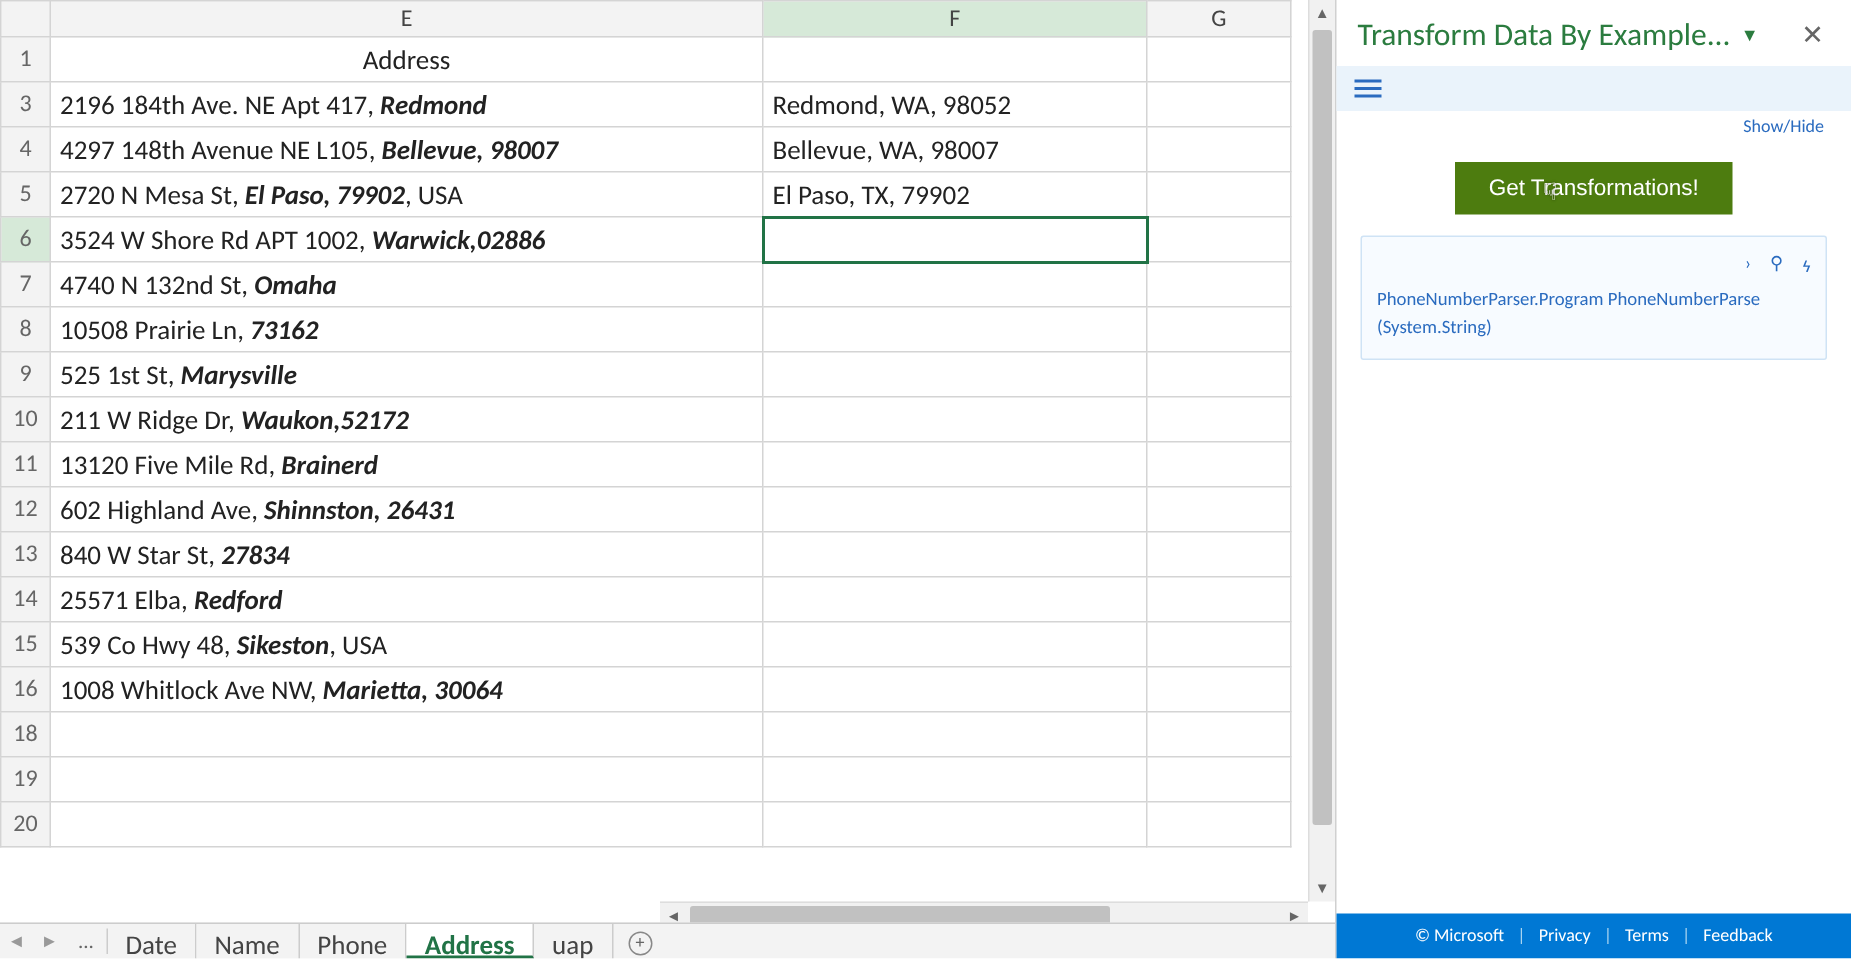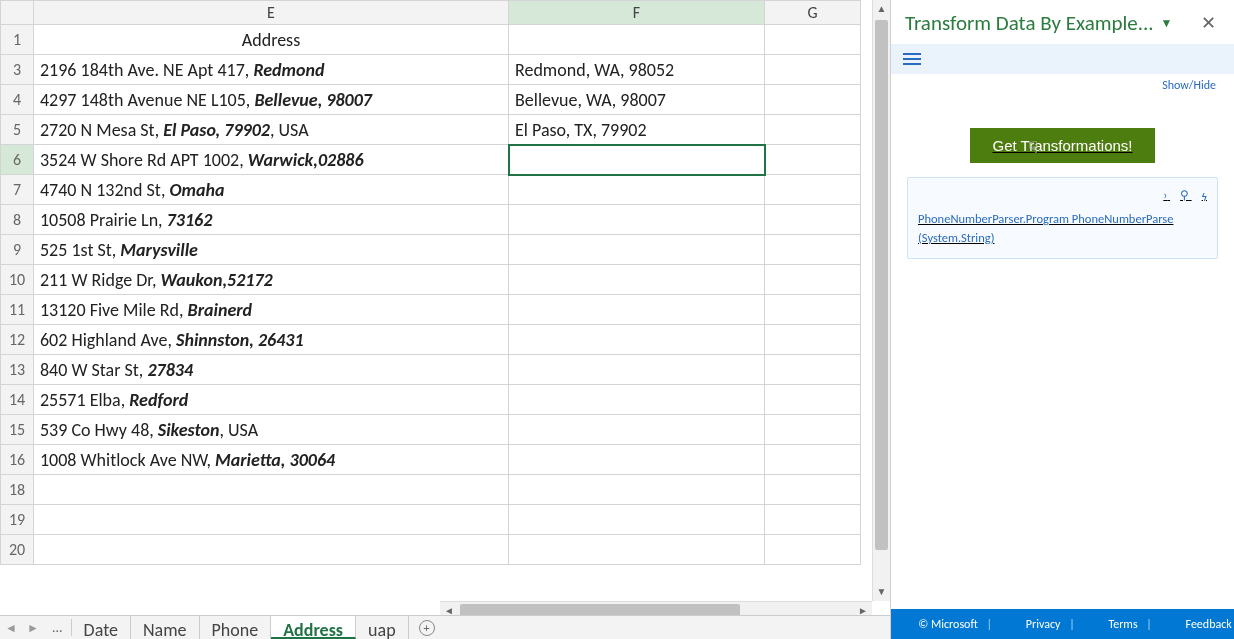--- a/index.html
+++ b/index.html
@@ -41,30 +41,30 @@
 .tab-add { padding: 3px 10px; color: #666; cursor: pointer; }
 .tab-add .circ { display: inline-block; width: 16px; height: 16px; border: 1px solid #888; border-radius: 50%; text-align: center; line-height: 14px; font-size: 12px; }
 .panel { flex: 1; border-left: 1px solid #d0d0d0; background: #fff; display: flex; flex-direction: column; position: relative; }
 .panel-header { padding: 10px 14px 8px; display: flex; align-items: center; justify-content: space-between; }
 .panel-title { color: #2b7c3f; font-size: 21px; font-weight: 300; }
 .panel-title .dd { font-size: 12px; color: #2b7c3f; margin-left: 2px; position: relative; top: -3px; }
 .panel-close { color: #666; font-size: 18px; cursor: pointer; padding: 0 4px; }
 .panel-bar { background: #eaf3fb; padding: 6px 12px; }
 .hamburger { width: 18px; cursor: pointer; }
 .hamburger div { height: 2px; background: #2a6bbf; margin: 3px 0; }
-.panel-body { flex: 1; padding: 28px 16px; position: relative; text-decoration: underline; }
+.panel-body { flex: 1; padding: 8px 16px; position: relative; }
 .showhide { position: absolute; right: 18px; top: 4px; color: #2a6bbf; font-size: 12px; cursor: pointer; }
 .getbtn { display: block; margin: 26px auto 14px; background: #4d7c0f; color: #fff; border: none; padding: 9px 22px; font-size: 15px; cursor: pointer; position: relative; }
 .cursor-hand { position: absolute; left: 58px; top: 10px; font-size: 16px; color: #fff; text-shadow: 0 0 2px #000; pointer-events: none; }
 .result-card { border: 1px solid #cfe3f5; background: #f7fbff; border-radius: 2px; padding: 10px; }
 .result-icons { text-align: right; color: #2a6bbf; font-size: 12px; margin-bottom: 8px; }
 .result-icons span { margin-left: 10px; cursor: pointer; }
 .result-text { color: #2a6bbf; font-size: 12.5px; line-height: 1.5; }
 .panel-footer { background: #0078d4; color: #fff; font-size: 12px; padding: 8px 0; text-align: center; }
-.panel-footer a { color: #fff; text-decoration: none; cursor: pointer; margin-left: 25px; }
+.panel-footer a { color: #fff; text-decoration: none; cursor: pointer; }
 .panel-footer .sep { margin: 0 6px; color: #a8d4f0; }
 </style>
 </head>
 <body>
 
 <div class="app">
   <div class="sheet-area">
     <div class="grid-container">
       <table class="grid">
         <colgroup>

